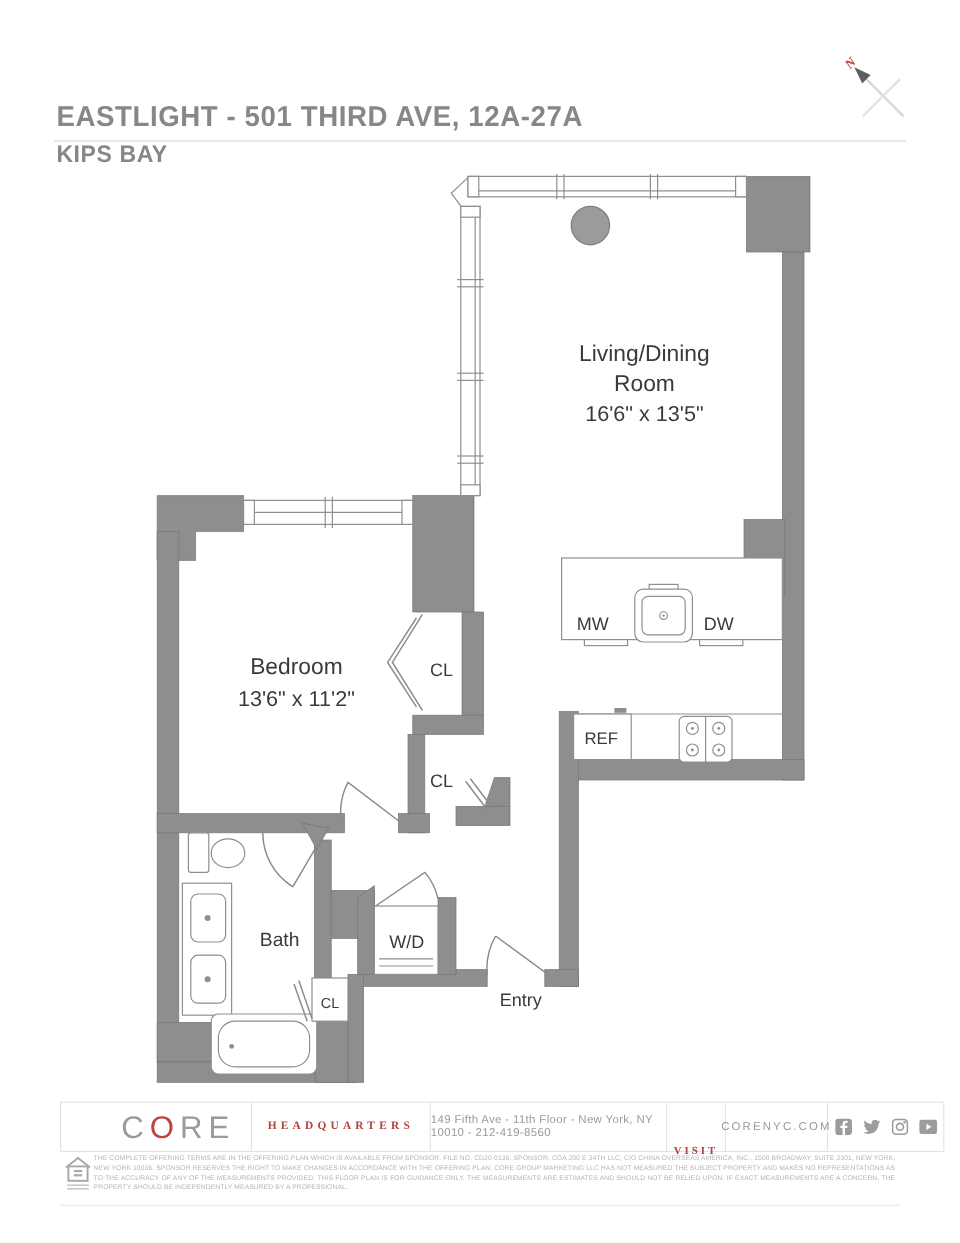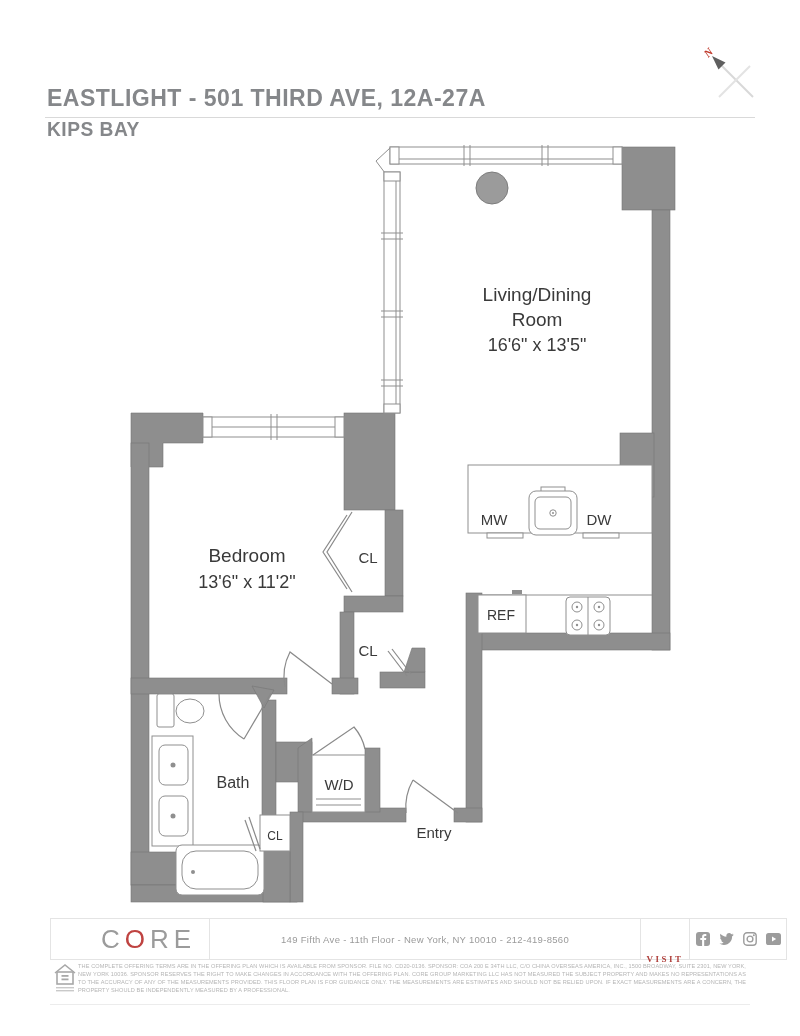--- a/index.html
+++ b/index.html
@@ -202,25 +202,31 @@
     <text class="label" x="501" y="620" font-size="14">REF</text>
     <text class="label" x="494" y="525" font-size="15">MW</text>
     <text class="label" x="599" y="525" font-size="15">DW</text>
   </g>
 </svg>
 
 <div class="footer-bar">
   <div class="fcell cell-logo">
     <span class="brand"><span>C</span><span class="o">O</span><span>RE</span></span>
   </div>
+  <div class="fcell cell-hq">
+    <span class="hq">HEADQUARTERS</span>
+  </div>
   <div class="fcell cell-addr">
     <span class="addr">149 Fifth Ave - 11th Floor - New York, NY 10010 - 212-419-8560</span>
   </div>
   <div class="fcell cell-visit">
     <span class="visit">VISIT</span>
+  </div>
+  <div class="fcell cell-site">
+    <span class="site">CORENYC.COM</span>
   </div>
   <div class="fcell cell-icons">
     <svg width="14" height="14" viewBox="0 0 14 14">
       <rect x="0" y="0" width="14" height="14" rx="3" fill="#9c9c9c"></rect>
       <path d="M8.2 14V8.1h1.8l.3-2H8.2V4.9c0-.6.2-1 1-1h1.1V2.1C10.1 2 9.5 2 8.9 2 7.2 2 6.1 3 6.1 4.7v1.4H4.3v2h1.8V14z" fill="#fff"></path>
     </svg>
     <svg width="15" height="13" viewBox="0 0 15 13">
       <path fill="#9c9c9c" d="M14.5 1.6c-.5.2-1 .4-1.6.5.6-.4 1-.9 1.2-1.6-.5.3-1.1.6-1.8.7C11.8.5 11 .1 10.2.1 8.6.1 7.3 1.4 7.3 3c0 .2 0 .5.1.7C5 3.6 2.9 2.4 1.5.7c-.3.5-.4 1-.4 1.5 0 1 .5 1.9 1.3 2.4-.5 0-.9-.1-1.3-.3v.1c0 1.4 1 2.6 2.3 2.9-.2.1-.5.1-.8.1-.2 0-.4 0-.6-.1.4 1.2 1.5 2 2.7 2.1-1 .8-2.3 1.2-3.6 1.2H.5c1.3.8 2.8 1.3 4.4 1.3 5.3 0 8.2-4.4 8.2-8.2v-.4c.6-.3 1.1-.8 1.4-1.3z"></path>
     </svg>
     <svg width="14" height="14" viewBox="0 0 14 14">

